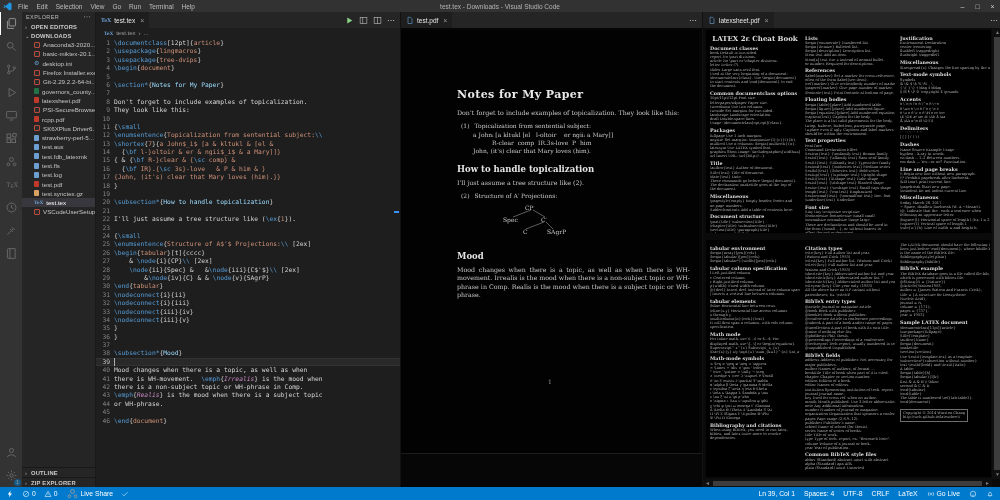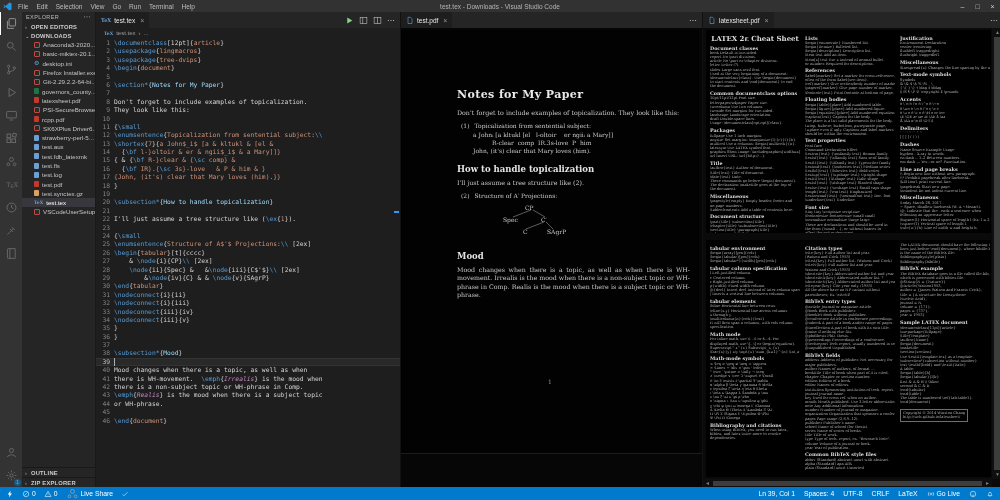--- a/index.html
+++ b/index.html
@@ -460,21 +460,21 @@
           <span class="close">×</span>
         </div>
         <div class="tab-actions">
           <span>⋯</span>
         </div>
       </div>
       <div class="csview">
         <div class="cspage csp1">
           <div class="cs-cols" id="cs-p1">
               <div class="cs-col">
-                <div class="cs-title">LATEX 2ε Cheat Sheet</div>
+                <div class="cs-title">LATEX 2ε Cheat Book</div>
                 <div class="cs-h">Document classes</div>
                 <div class="cs-l">book  Default is two-sided.</div>
                 <div class="cs-l">report  No \part divisions.</div>
                 <div class="cs-l">article  No \part or \chapter divisions.</div>
                 <div class="cs-l">letter  Letter (?).</div>
                 <div class="cs-l">slides  Large sans-serif font.</div>
                 <div class="cs-l">Used at the very beginning of a document:</div>
                 <div class="cs-l">\documentclass{class}. Use \begin{document}</div>
                 <div class="cs-l">to start contents and \end{document} to end</div>
                 <div class="cs-l">the document.</div>

